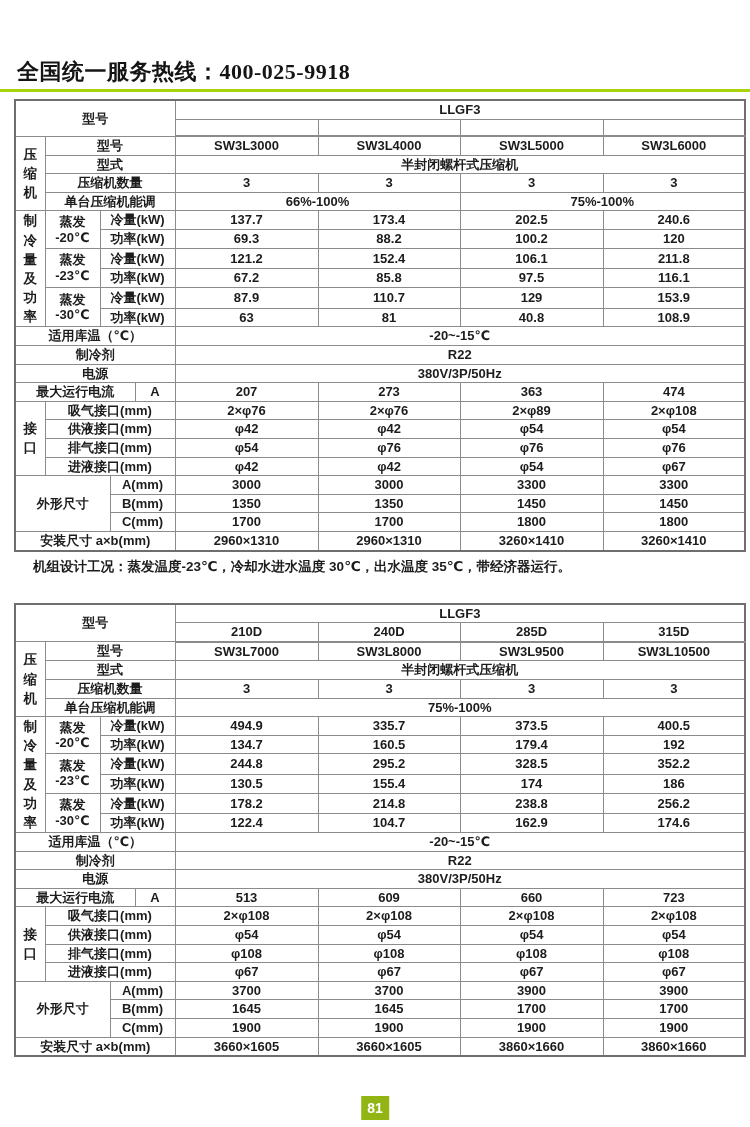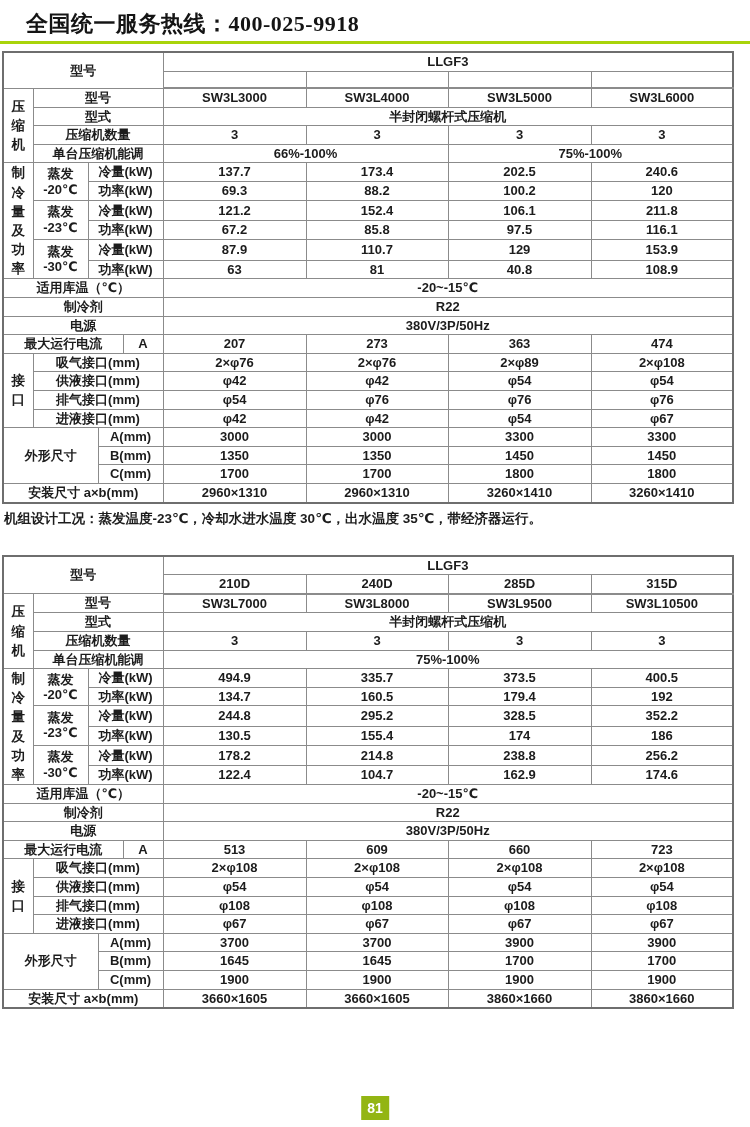--- a/index.html
+++ b/index.html
@@ -6,50 +6,51 @@
   html,body { margin:0; padding:0; }
   body {
     width:750px; height:1127px;
     background:#ffffff;
     font-family:"Liberation Sans","DejaVu Sans",sans-serif;
     position:relative;
     overflow:hidden;
   }
   .header {
     display:flex; justify-content:space-between; align-items:flex-end;
-    padding:9px 12px 0 26px;
+    padding:9px 12px 0 17px;
+    margin-top:48px;
   }
   .hotline {
     font-size:22px; font-weight:bold; color:#141414; letter-spacing:0.5px;
     font-family:"Liberation Serif","DejaVu Serif",serif;
   }
   .company {
     font-size:16px; font-weight:bold; color:#9cc41e; padding-bottom:1px;
   }
   .rule { height:3px; background:#a9d40a; margin-top:2px; }
-  .wrap { padding:0 2px; }
+  .wrap { padding:0 14px; }
   table.spec {
     border-collapse:collapse; table-layout:fixed; width:730px;
     border:2px solid #6e6e6e;
   }
   table.spec td {
     border:1px solid #8b8b8b;
     text-align:center; vertical-align:middle;
     font-weight:bold; color:#1c1c1c;
     font-size:13px; line-height:1.2;
     padding:1px 2px; height:17px;
     white-space:pre-line; overflow:hidden;
   }
   table.spec tr:nth-child(2) td { border-bottom-width:2px;text-align:center; }
   table.spec td.vert { line-height:1.42; font-size:13.5px; padding:0; }
   #t1 { margin-top:7px; }
   #t2 { margin-top:27px; }
   .note {
     font-size:13.5px; font-weight:bold; color:#1c1c1c;
-    margin:6px 0 0 2px;
+    margin:6px 0 0 19px;
   }
   .pagebadge {
     position:absolute; left:50%; bottom:7px; transform:translateX(-50%);
     background:#93b513; color:#ffffff;
     font-weight:bold; font-size:14px; line-height:1;
     padding:5px 6px;
   }
 </style>
 </head>
 <body>

